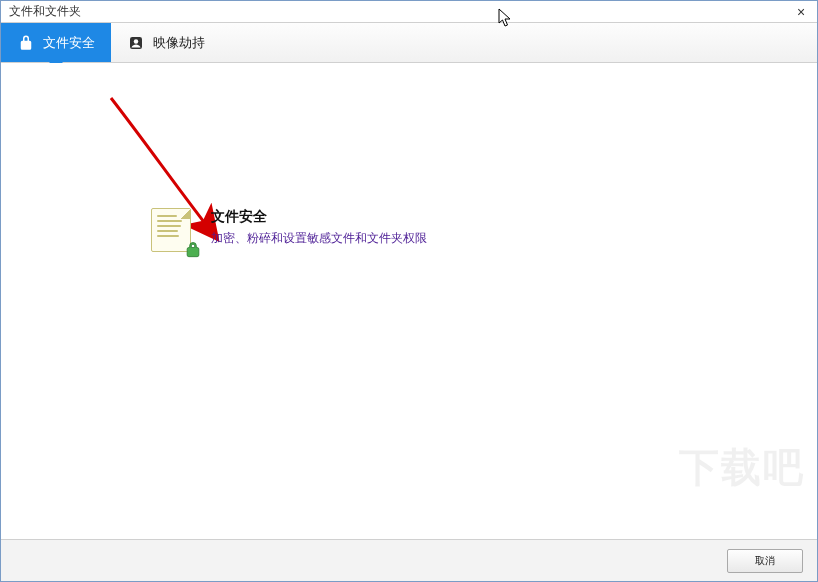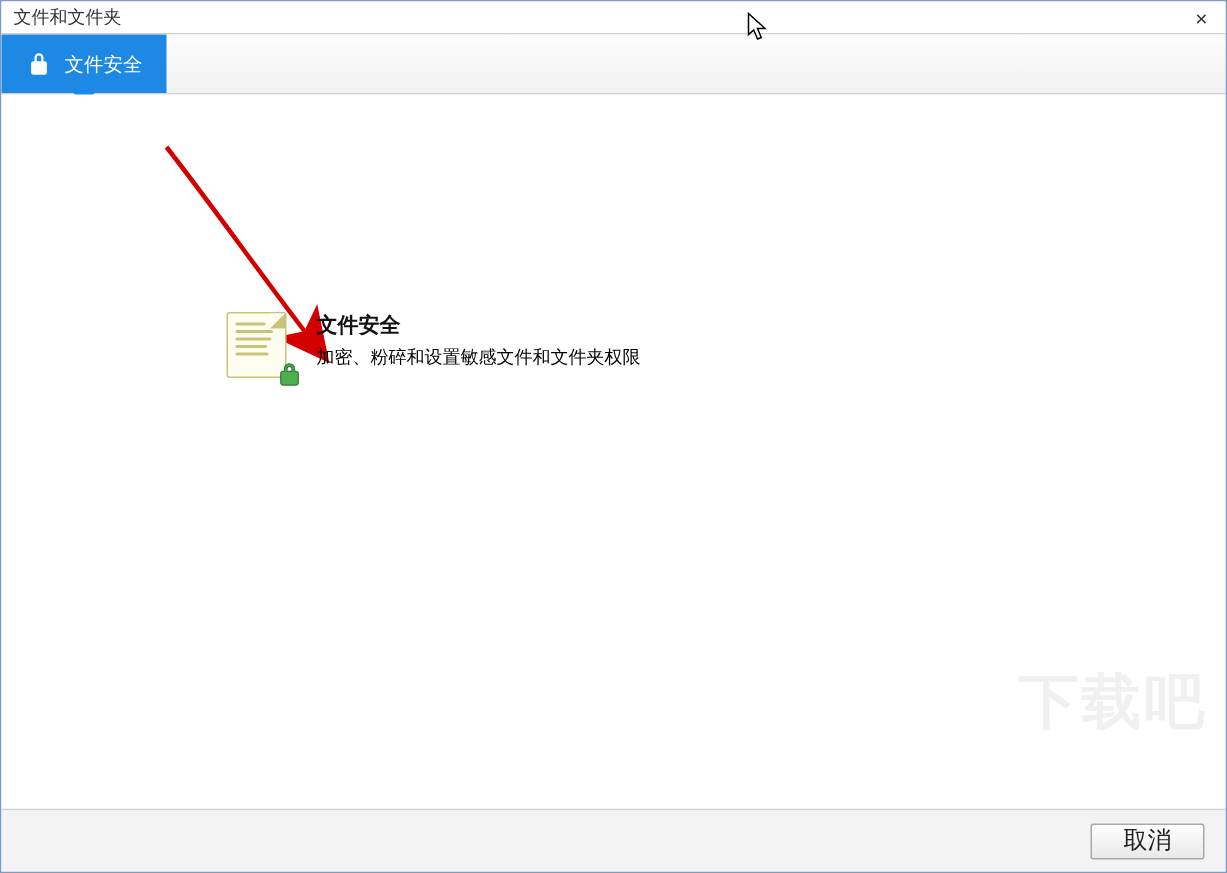--- a/index.html
+++ b/index.html
@@ -123,21 +123,21 @@
     height: 20px;
   }
   .feature-text .ftitle {
     font-size: 14px;
     font-weight: bold;
     color: #111;
     margin-bottom: 4px;
   }
   .feature-text .fdesc {
     font-size: 12px;
-    color: #000000;
+    color: #4c1d95;
   }
   .arrow {
     position: absolute;
     left: 95px;
     top: 30px;
     width: 150px;
     height: 160px;
     pointer-events: none;
   }
   .footer {
@@ -147,21 +147,21 @@
     display: flex;
     align-items: center;
     justify-content: flex-end;
     padding: 0 14px;
   }
   .btn {
     min-width: 76px;
     height: 24px;
     border: 1px solid #a9a9a9;
     background: linear-gradient(#fefefe,#e9e9e9);
-    font-size: 16px;
+    font-size: 10px;
     color: #222;
     cursor: pointer;
     border-radius: 2px;
   }
   .watermark {
     position: absolute;
     right: 12px;
     bottom: 44px;
     font-size: 40px;
     font-weight: bold;
@@ -190,20 +190,30 @@
   </div>
 
   <div class="tabbar">
     <div class="tab active">
       <span class="icon">
         <svg viewBox="0 0 24 24" width="18" height="18">
             <path fill="#fff" d="M12 2a4 4 0 0 0-4 4v3H7a2 2 0 0 0-2 2v8a2 2 0 0 0 2 2h10a2 2 0 0 0 2-2v-8a2 2 0 0 0-2-2h-1V6a4 4 0 0 0-4-4zm-2 4a2 2 0 1 1 4 0v3h-4V6z"></path>
           </svg>
       </span>
       <span>文件安全</span>
+    </div>
+    <div class="tab">
+      <span class="icon">
+        <svg viewBox="0 0 24 24" width="18" height="18">
+            <rect x="4" y="4" width="16" height="16" rx="3" fill="#333"></rect>
+            <circle cx="12" cy="10" r="3" fill="#fff"></circle>
+            <path d="M6 18c1-3 4-4 6-4s5 1 6 4" fill="#fff"></path>
+          </svg>
+      </span>
+      <span>映像劫持</span>
     </div>
   </div>
 
   <div class="content">
 
     <svg class="arrow" viewBox="0 0 150 160">
       <defs>
         <marker id="ah" markerWidth="12" markerHeight="12" refX="9" refY="6" orient="auto">
           <path d="M0,0 L12,6 L0,12 L3,6 Z" fill="#d40000"></path>
         </marker>

